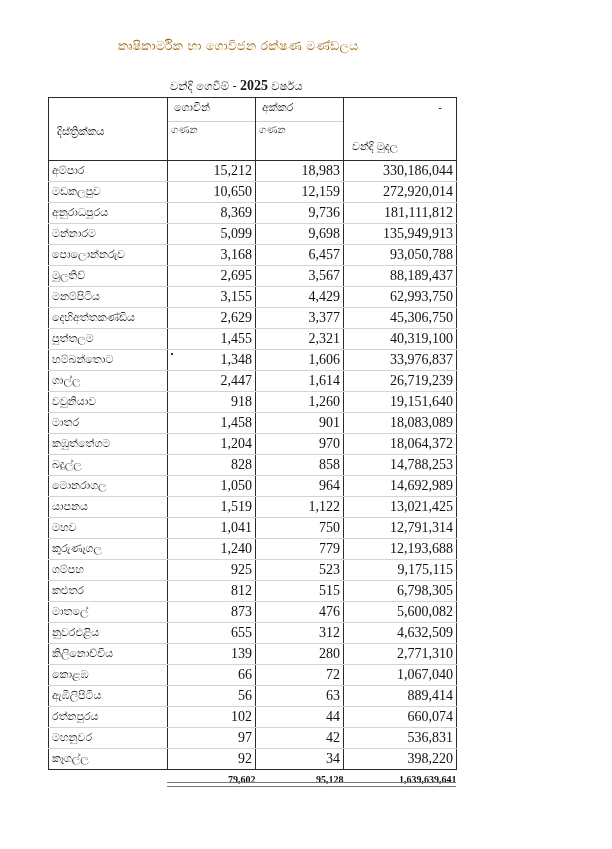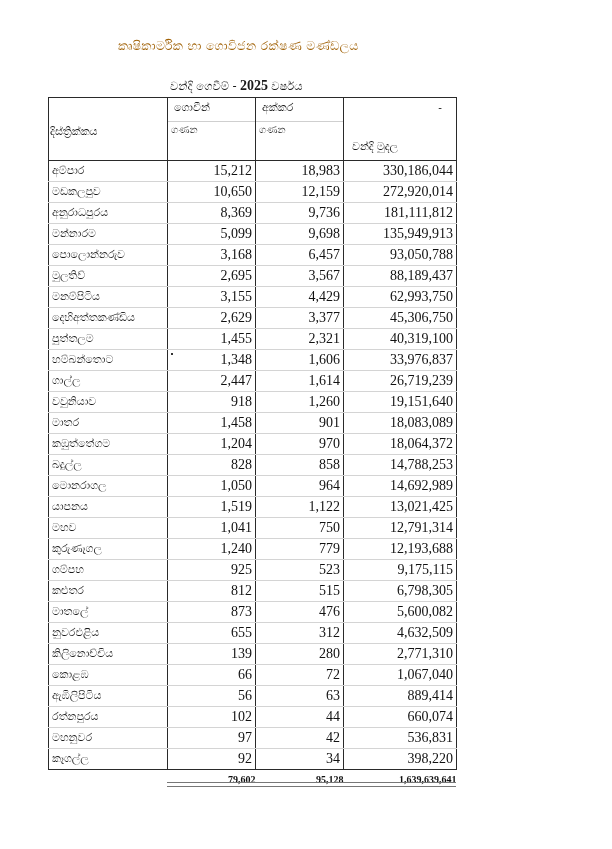--- a/index.html
+++ b/index.html
@@ -26,21 +26,21 @@
     table.grid td, table.grid th { padding: 0; }
     table.grid col.c0 { width: 119px; }
     table.grid col.c1 { width: 88px; }
     table.grid col.c2 { width: 88px; }
     table.grid col.c3 { width: 113px; }
     .hdr th {
       border: 1.3px solid #2a2a2a; height: 40px; vertical-align: top;
       font-weight: normal; font-family: Liberation Sans, sans-serif; font-size: 11px;
       text-align: left; position: relative;
     }
-    .hdr th.h-district { vertical-align: middle; padding-left: 1px; padding-top: 4px; }
+    .hdr th.h-district { vertical-align: middle; padding-left: 8px; padding-top: 4px; }
     .hdr .l1 { display: block; padding: 3px 0 0 6px; height: 20px; border-bottom: 1px solid #cfcfcf; }
     .hdr .l2 { display: block; padding: 2px 0 0 3px; font-size: 10px; color: #333; }
     .hdr th.h-amount .l1 { border-bottom: none; padding-left: 8px; margin-top: 39px; }
     .hdr .dash { position: absolute; right: 14px; top: 3px; }
     tbody.rows td {
       height: 20px; border-left: 1.3px solid #2a2a2a; border-right: 1.3px solid #2a2a2a;
       border-bottom: 1px solid #d4d4d4; font-size: 14px; line-height: 20px;
       text-align: right; padding-right: 3px;
     }
     tbody.rows td.name {

